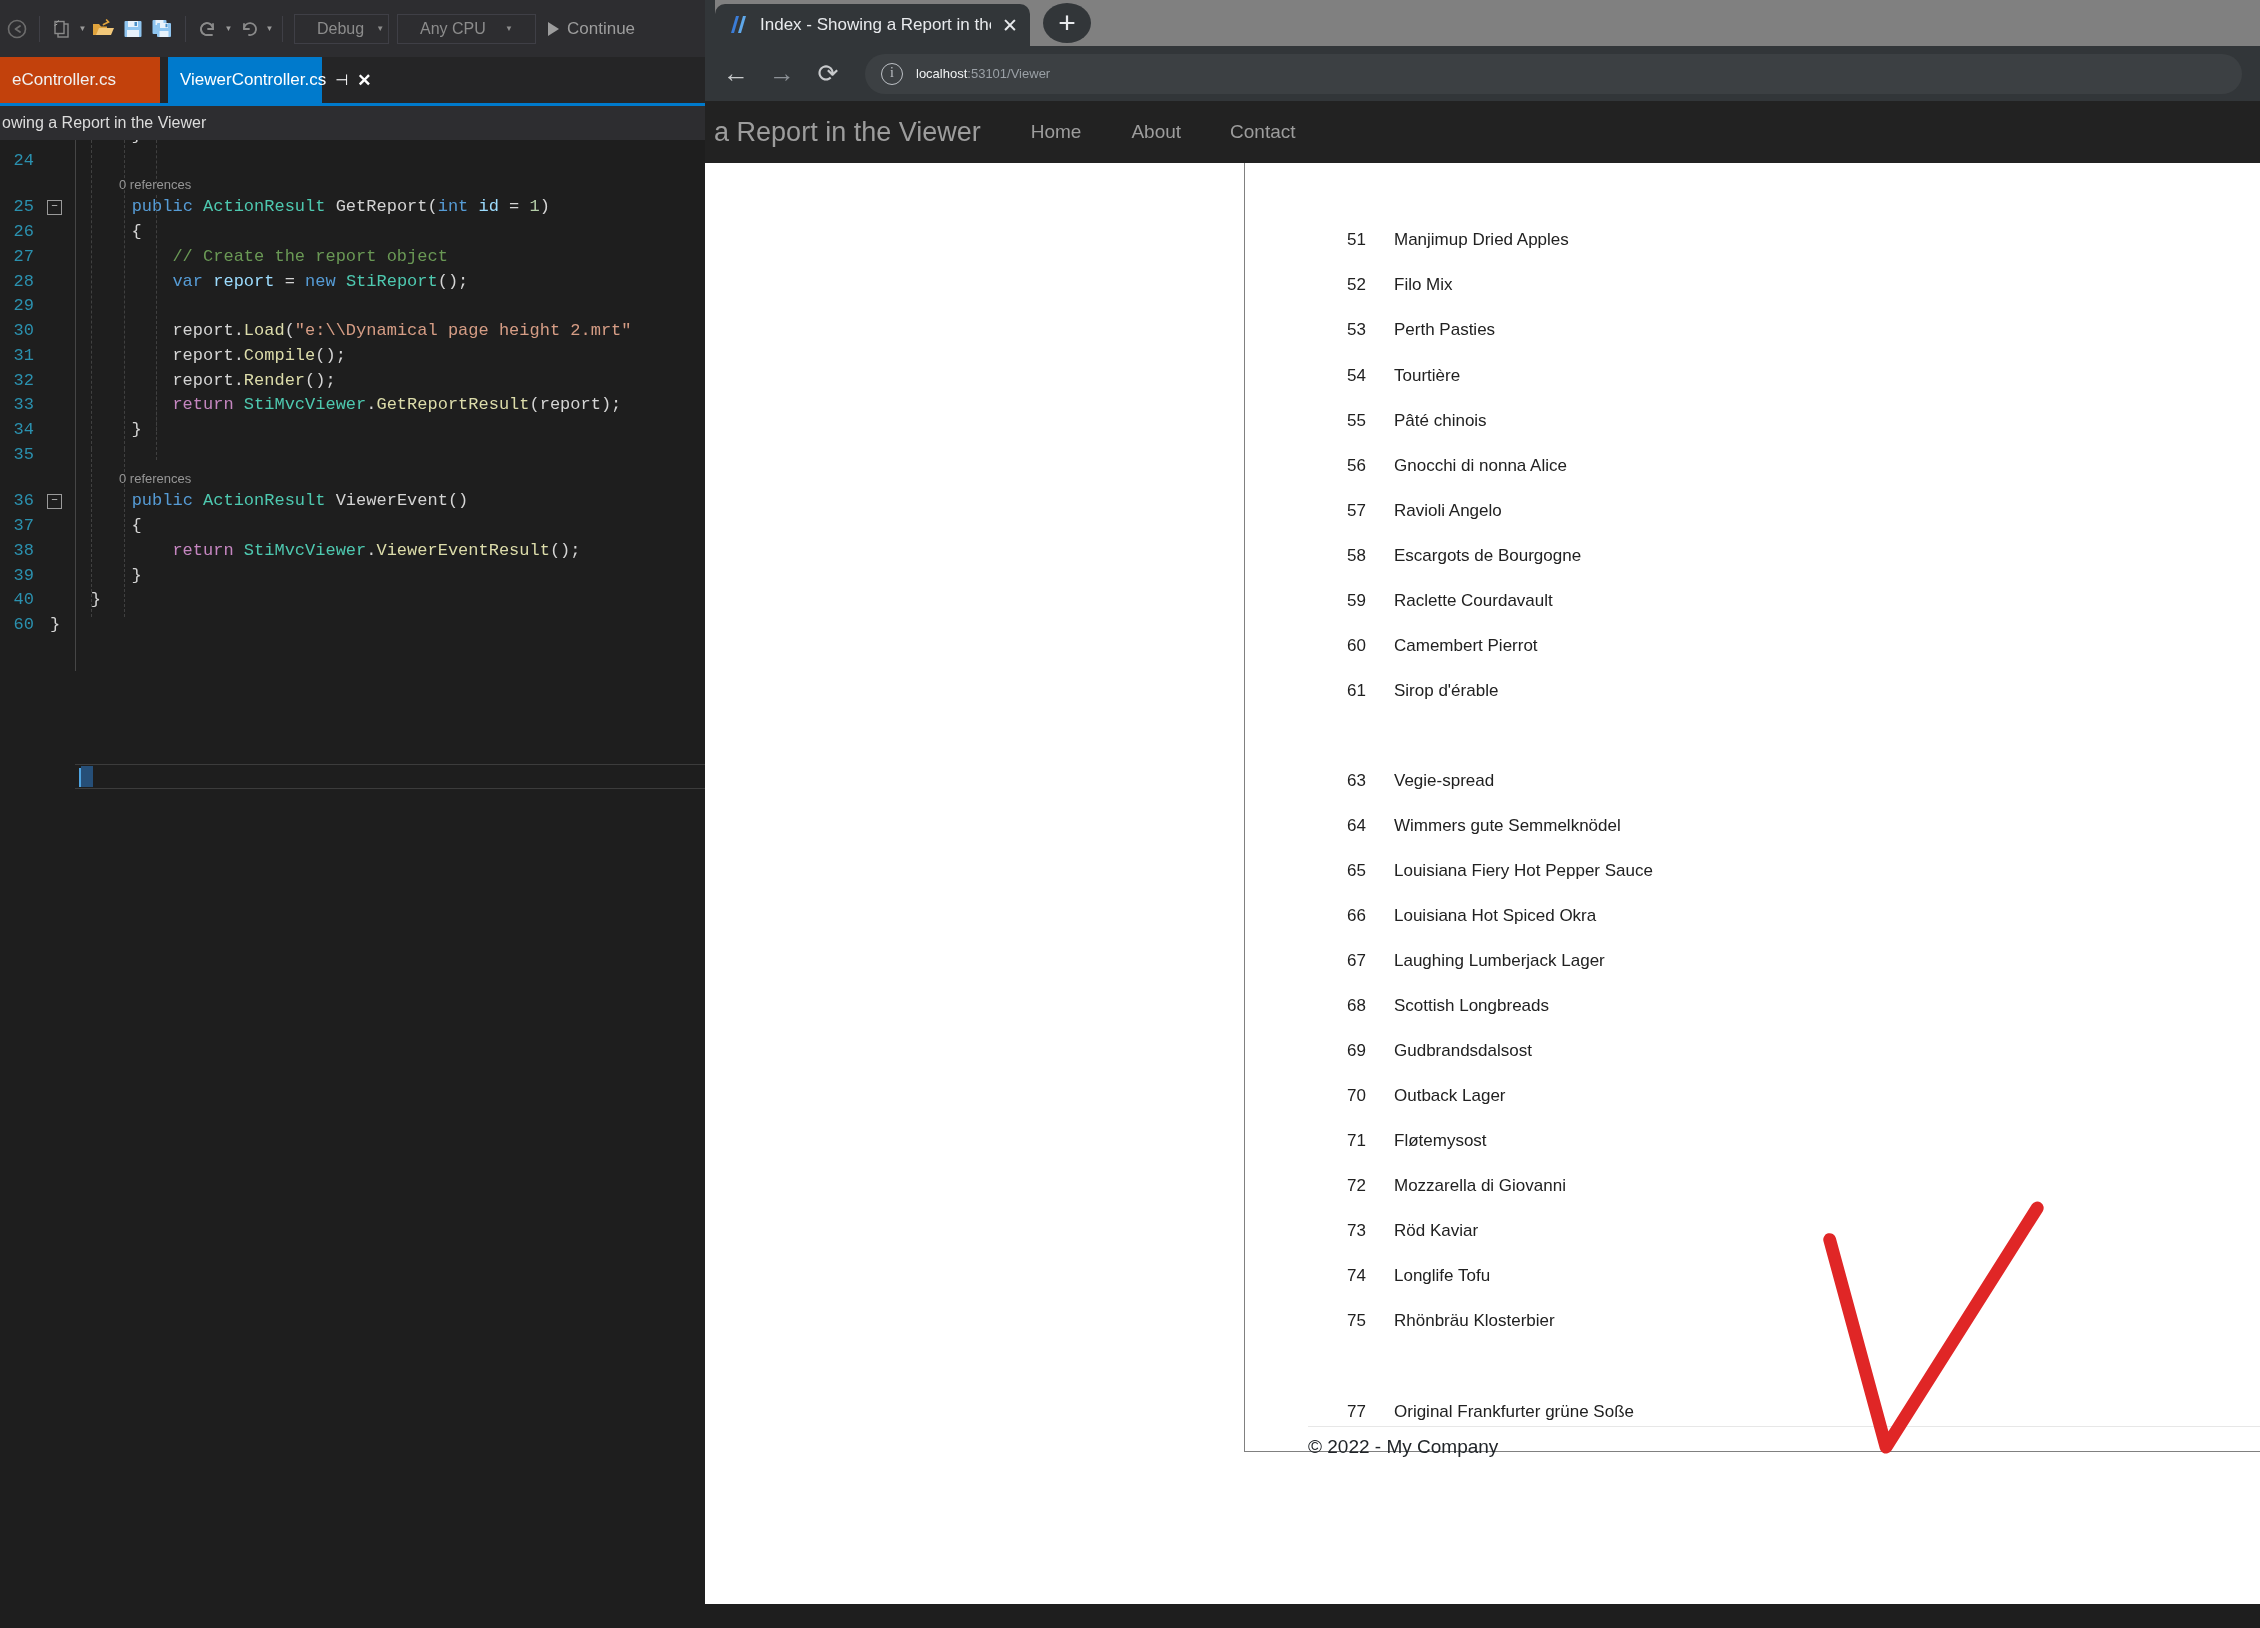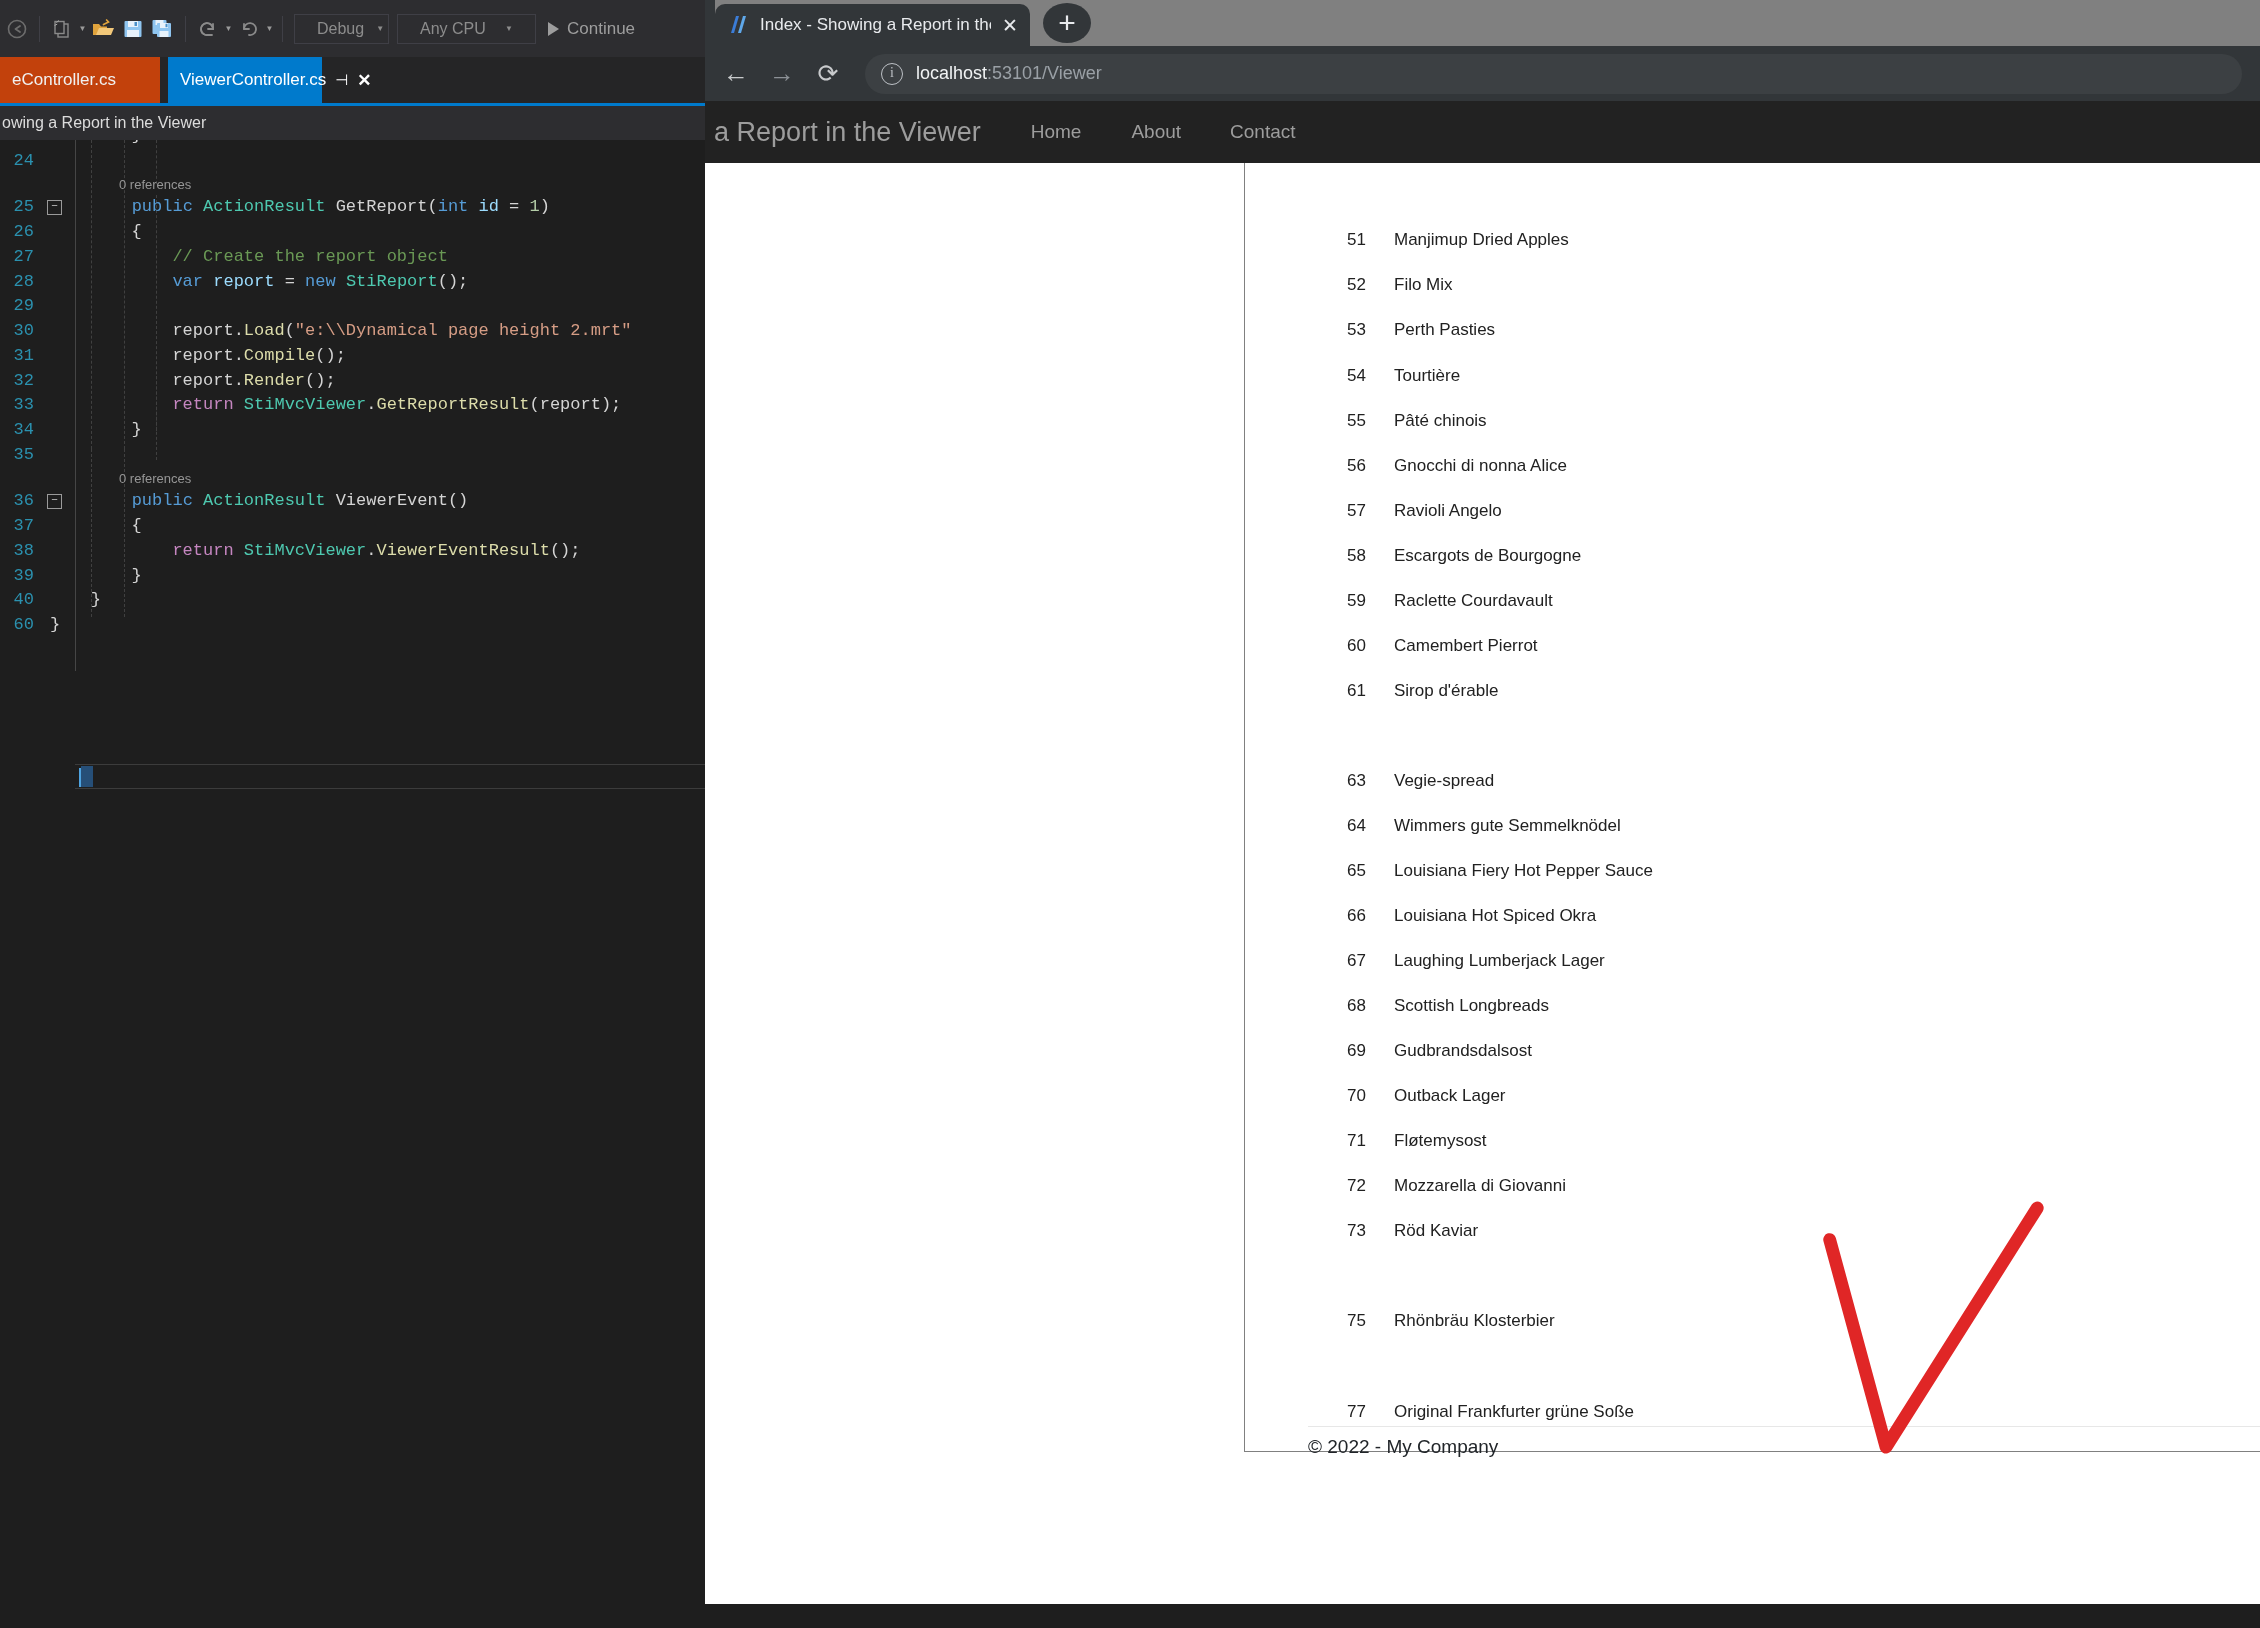--- a/index.html
+++ b/index.html
@@ -70,21 +70,21 @@
 
   #omnibar{position:absolute;left:0;top:46px;width:1555px;height:55px;background:#323639;display:flex;align-items:center;}
   .nav-btn{width:46px;height:46px;display:flex;align-items:center;justify-content:center;color:#9aa0a6;font-size:26px;flex:none;}
   #nav-back{margin-left:8px;color:#c8cacc;}
   #nav-fwd{color:#8c9196;}
   #nav-reload{color:#c8cacc;font-size:25px;}
   #urlbox{margin-left:14px;height:40px;flex:1;margin-right:18px;background:#3c4043;border-radius:20px;
           display:flex;align-items:center;padding:0 16px;box-sizing:border-box;gap:13px;}
   #site-info-icon{width:20px;height:20px;border:1.6px solid #bdc1c6;border-radius:50%;color:#bdc1c6;
                   font-size:14px;line-height:18px;text-align:center;font-family:"Liberation Serif",serif;flex:none;}
-  #url-text{font-size:18px;white-space:nowrap;}
+  #url-text{font-size:13px;white-space:nowrap;}
   .url-strong{color:#f1f3f4;}
   .url-dim{color:#9aa0a6;}
 
   #viewport{position:absolute;left:0;top:101px;width:1555px;height:1503px;background:#ffffff;overflow:hidden;}
 
   #navbar{position:absolute;left:0;top:0;width:1555px;height:62px;background:#222222;}
   #navbar-inner{position:absolute;left:0;top:0;height:62px;display:flex;align-items:center;gap:0;}
   #brand{color:#9d9d9d;font-size:27px;margin-left:-102px;white-space:nowrap;}
   .nav-link{color:#9d9d9d;font-size:19px;white-space:nowrap;}
   #nav-home{margin-left:50px;} #nav-about{margin-left:50px;} #nav-contact{margin-left:49px;}
@@ -411,20 +411,24 @@
           <span class="rep-name">Fløtemysost</span>
         </div>
         <div class="rep-row" style="top: 1007px; width: 100%;">
           <span class="rep-id">72</span>
           <span class="rep-name">Mozzarella di Giovanni</span>
         </div>
         <div class="rep-row" style="top: 1052px; width: 100%;">
           <span class="rep-id">73</span>
           <span class="rep-name">Röd Kaviar</span>
         </div>
+        <div class="rep-row" style="top: 1097px; width: 100%;">
+          <span class="rep-id">74</span>
+          <span class="rep-name">Longlife Tofu</span>
+        </div>
         <div class="rep-row" style="top: 1142px; width: 100%;">
           <span class="rep-id">75</span>
           <span class="rep-name">Rhönbräu Klosterbier</span>
         </div>
         <div class="rep-row" style="top: 1233px; width: 100%;">
           <span class="rep-id">77</span>
           <span class="rep-name">Original Frankfurter grüne Soße</span>
         </div>
       </div>
 

